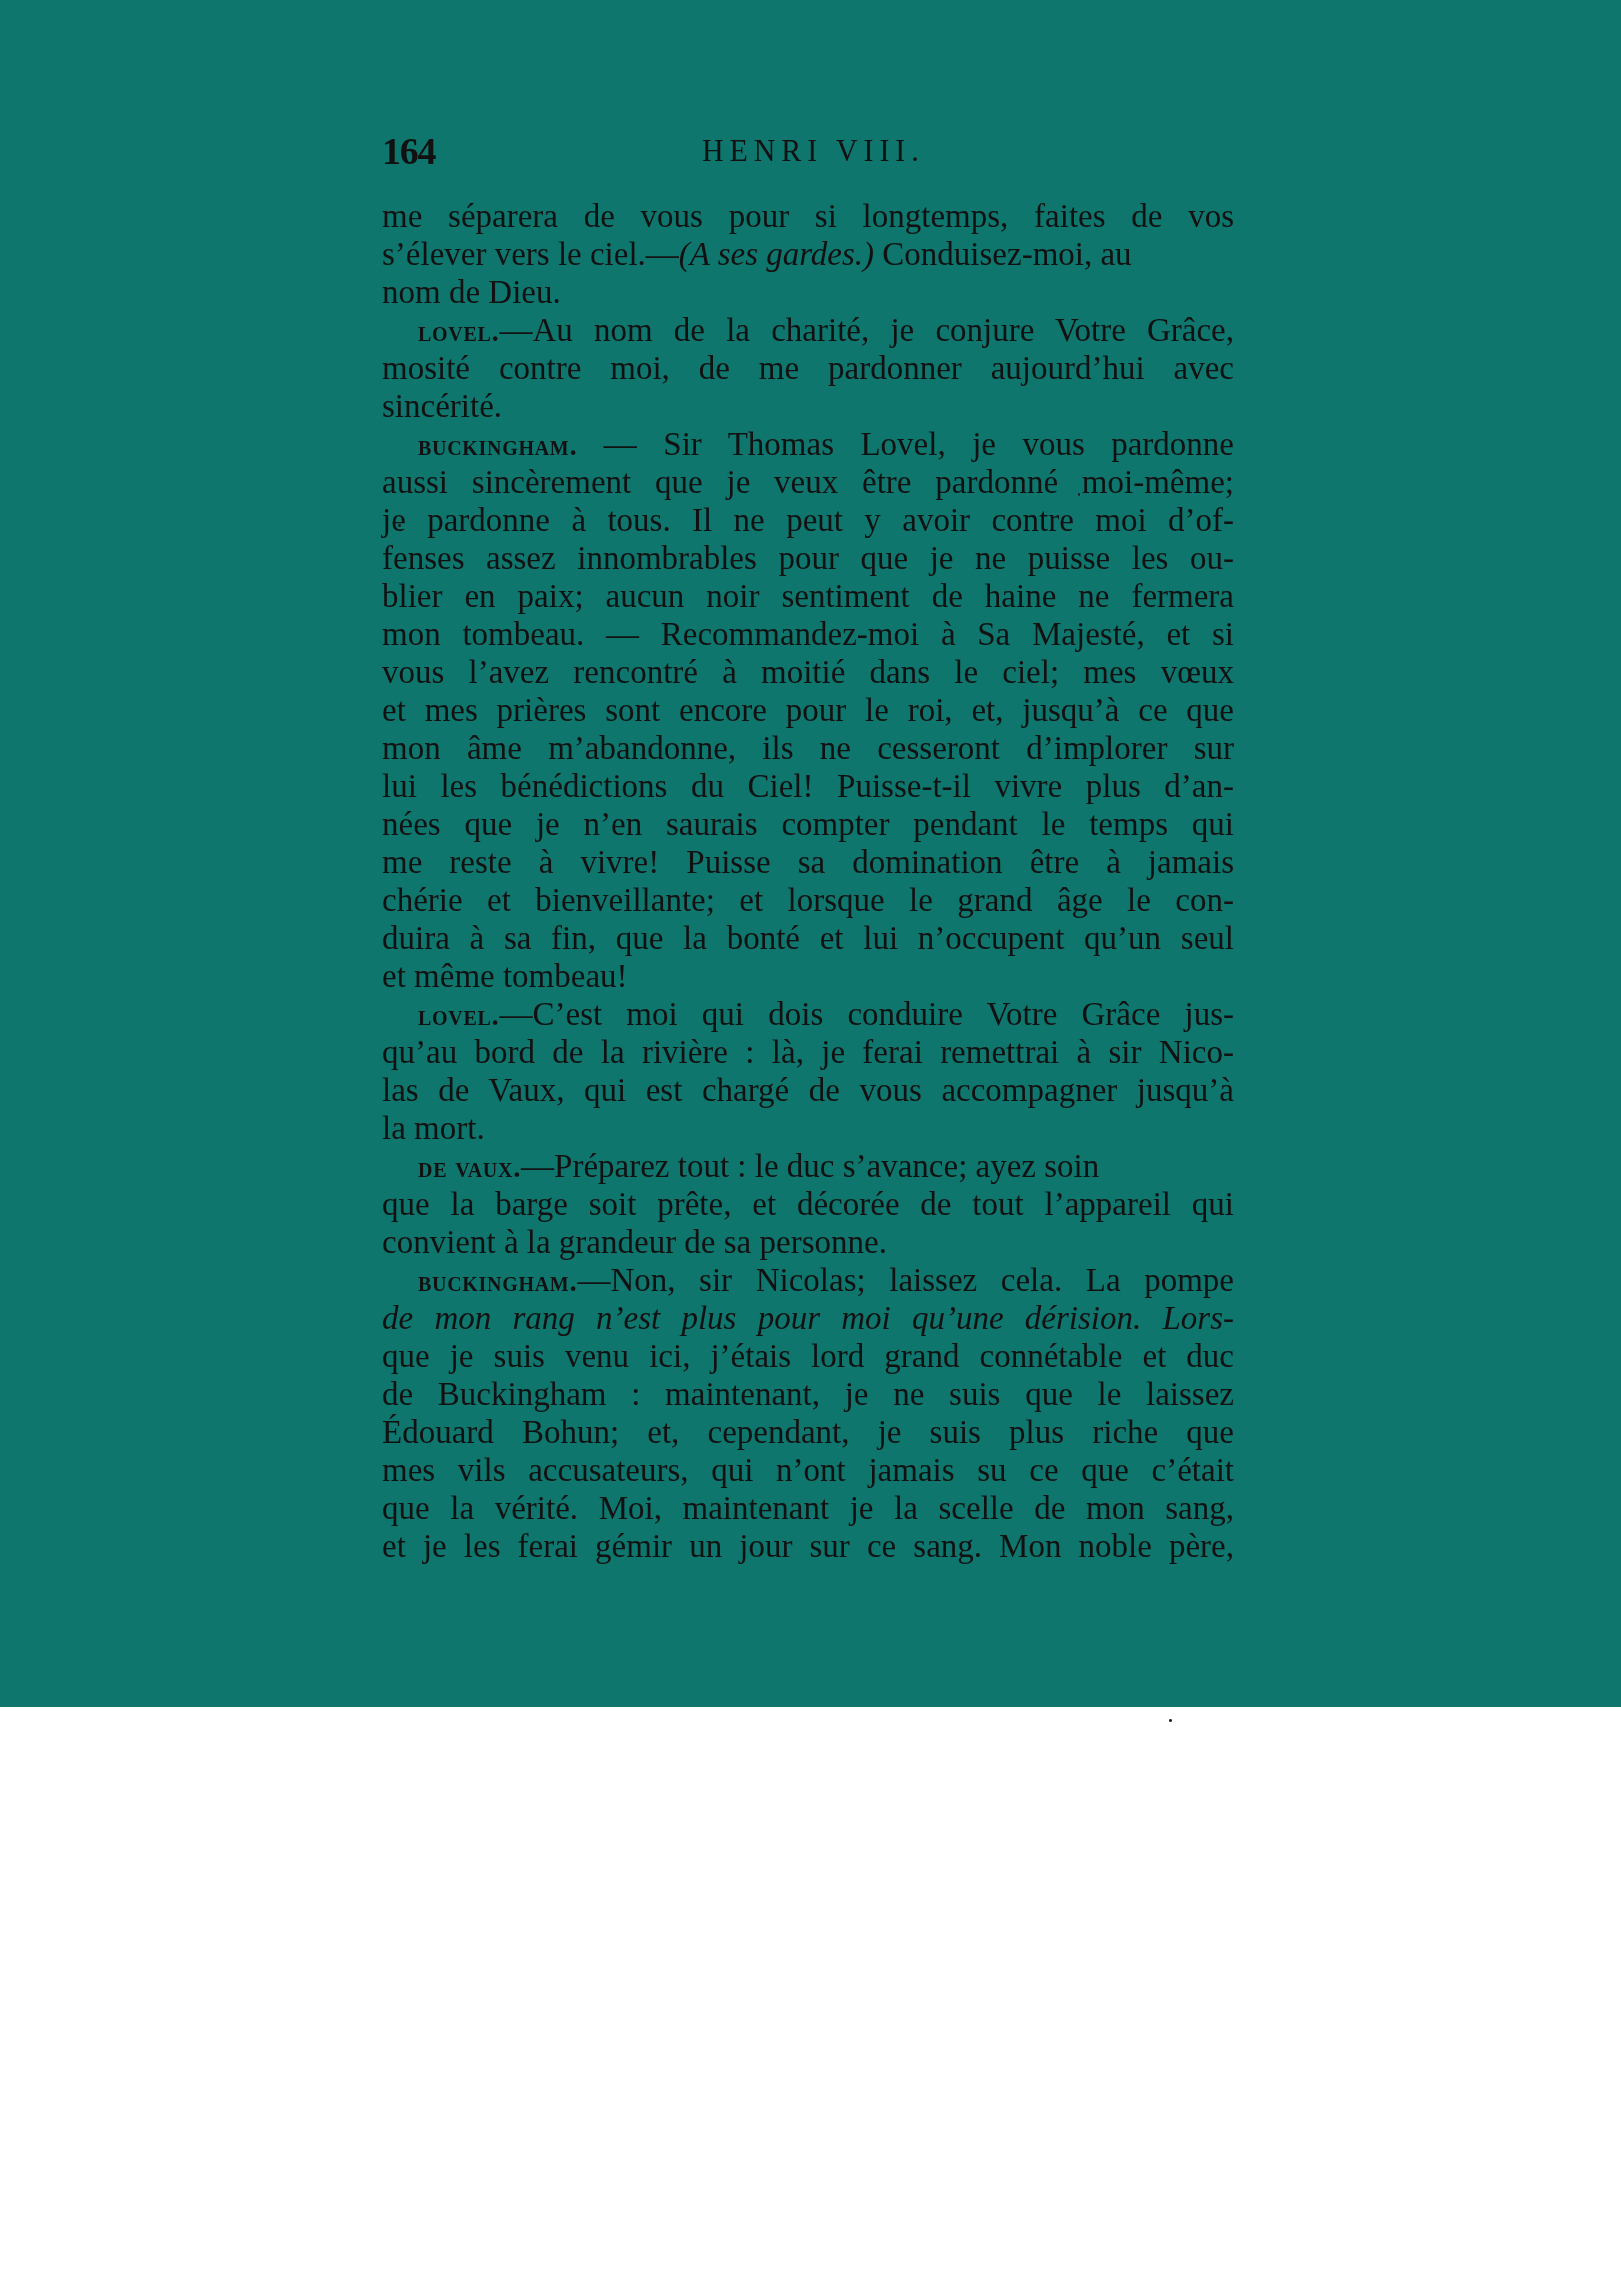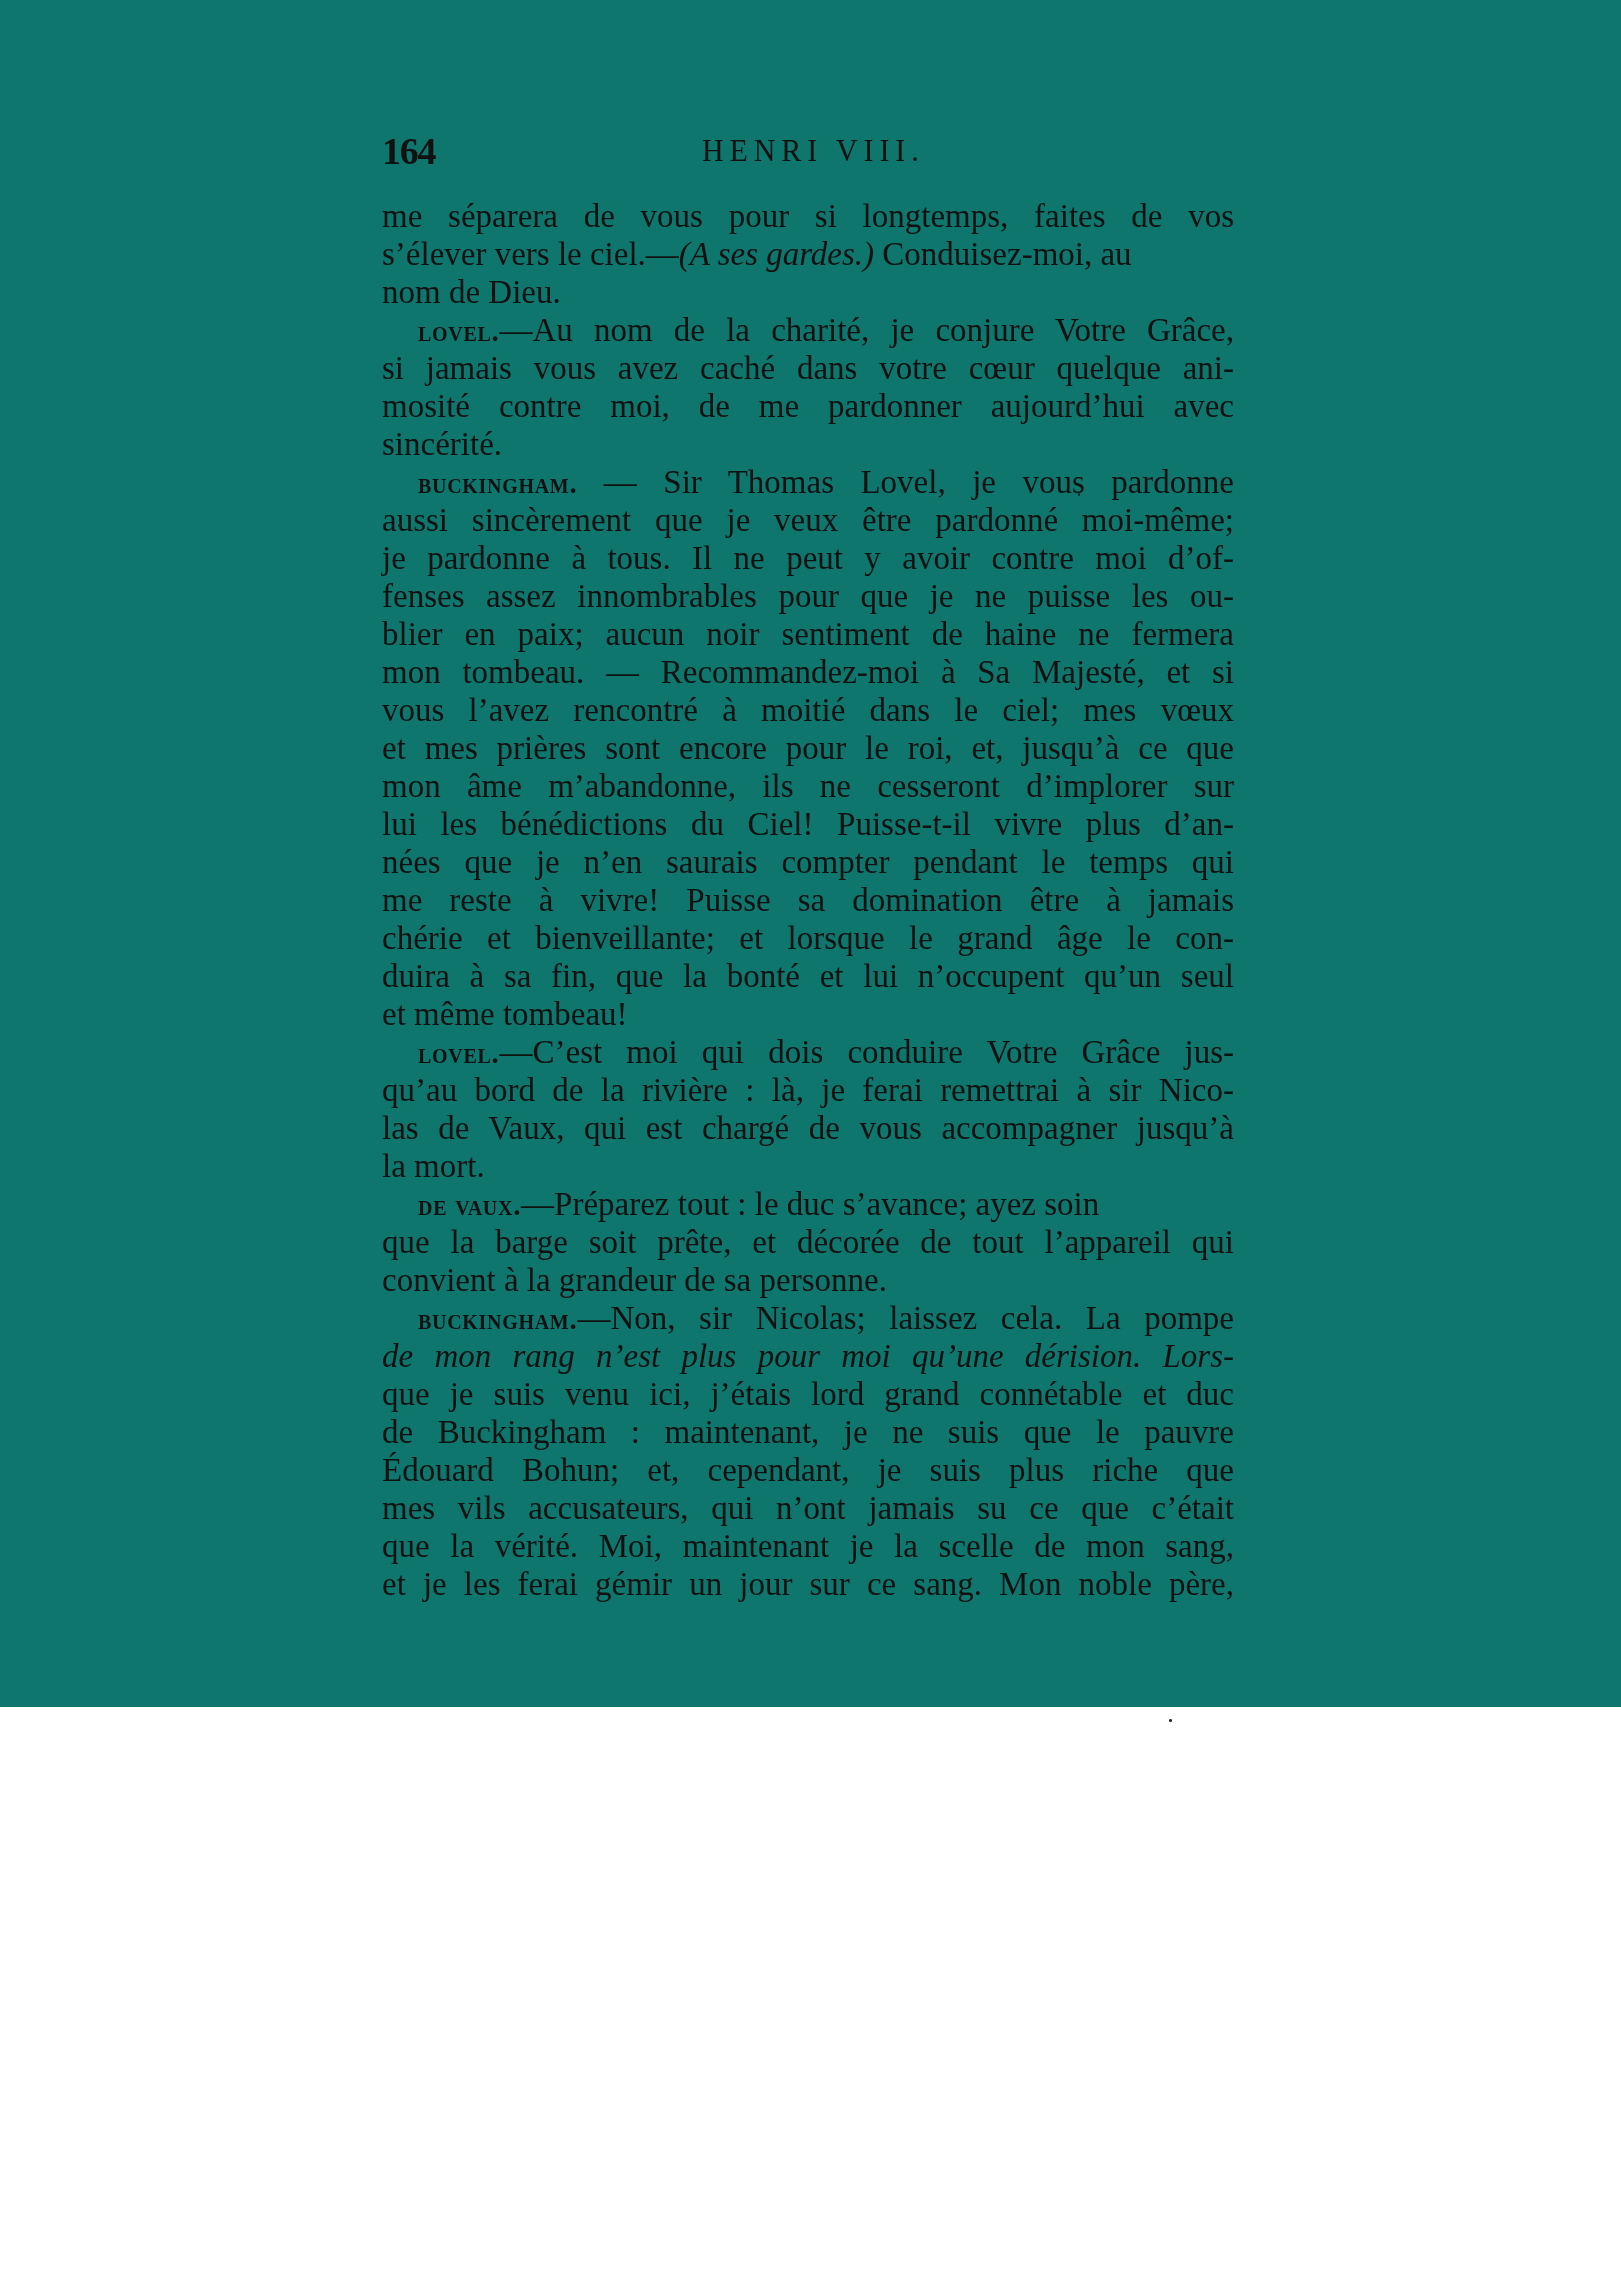--- a/index.html
+++ b/index.html
@@ -54,21 +54,20 @@
   <div class="body-text">
 
     <div>
       <span class="line" style="white-space: nowrap;"><span style="word-spacing: 0px;">me séparera de vous pour si longtemps, faites de vos</span></span>
       <span class="line" style="white-space: nowrap;"><span style="display: inline-block; transform-origin: left center; transform: scaleX(0.999976);"><span>s’élever vers le ciel.—</span><span class="ital">(A ses gardes.)</span><span> Conduisez-moi, au</span></span></span>
       <span class="line last" style="white-space: nowrap;"><span>nom de Dieu.</span></span>
     </div>
 
     <div>
       <span class="line indent" style="white-space: nowrap;"><span style="word-spacing: 0px;"><span class="speaker">LOVEL.</span><span>—Au nom de la charité, je conjure Votre Grâce,</span></span></span>
-      <span class="line" style="white-space: nowrap;"><span style="word-spacing: 0px;">si jamais vous avez caché dans votre cœur quelque ani-</span></span>
       <span class="line" style="white-space: nowrap;"><span style="word-spacing: 0px;">mosité contre moi, de me pardonner aujourd’hui avec</span></span>
       <span class="line last" style="white-space: nowrap;"><span>sincérité.</span></span>
     </div>
 
     <div>
       <span class="line indent" style="white-space: nowrap;"><span style="word-spacing: 0px;"><span class="speaker">BUCKINGHAM.</span><span> — Sir Thomas Lovel, je vous pardonne</span></span></span>
       <span class="line" style="white-space: nowrap;"><span style="word-spacing: 0px;">aussi sincèrement que je veux être pardonné moi-même;</span></span>
       <span class="line" style="white-space: nowrap;"><span style="word-spacing: 0px;">je pardonne à tous. Il ne peut y avoir contre moi d’of-</span></span>
       <span class="line" style="white-space: nowrap;"><span style="word-spacing: 0px;">fenses assez innombrables pour que je ne puisse les ou-</span></span>
       <span class="line" style="white-space: nowrap;"><span style="word-spacing: 0px;">blier en paix; aucun noir sentiment de haine ne fermera</span></span>
@@ -94,21 +93,21 @@
     <div>
       <span class="line indent" style="white-space: nowrap;"><span style="display: inline-block; transform-origin: left center; transform: scaleX(0.999987);"><span class="speaker">DE VAUX.</span><span>—Préparez tout : le duc s’avance; ayez soin</span></span></span>
       <span class="line" style="white-space: nowrap;"><span style="word-spacing: 0px;">que la barge soit prête, et décorée de tout l’appareil qui</span></span>
       <span class="line last" style="white-space: nowrap;"><span>convient à la grandeur de sa personne.</span></span>
     </div>
 
     <div>
       <span class="line indent" style="white-space: nowrap;"><span style="word-spacing: 0px;"><span class="speaker">BUCKINGHAM.</span><span>—Non, sir Nicolas; laissez cela. La pompe</span></span></span>
       <span class="line" style="white-space: nowrap;"><span style="word-spacing: 0px; font-style: italic;">de mon rang n’est plus pour moi qu’une dérision. Lors-</span></span>
       <span class="line" style="white-space: nowrap;"><span style="word-spacing: 0px;">que je suis venu ici, j’étais lord grand connétable et duc</span></span>
-      <span class="line" style="white-space: nowrap;"><span style="word-spacing: 0px;">de Buckingham : maintenant, je ne suis que le pauvre</span></span>
+      <span class="line" style="white-space: nowrap;"><span style="word-spacing: 0px;">de Buckingham : maintenant, je ne suis que le laissez</span></span>
       <span class="line" style="white-space: nowrap;"><span style="word-spacing: 0px;">Édouard Bohun; et, cependant, je suis plus riche que</span></span>
       <span class="line" style="white-space: nowrap;"><span style="word-spacing: 0px;">mes vils accusateurs, qui n’ont jamais su ce que c’était</span></span>
       <span class="line" style="white-space: nowrap;"><span style="word-spacing: 0px;">que la vérité. Moi, maintenant je la scelle de mon sang,</span></span>
       <span class="line" style="white-space: nowrap;"><span style="word-spacing: 0px;">et je les ferai gémir un jour sur ce sang. Mon noble père,</span></span>
     </div>
   </div>
 
   <span class="speck" style="left:398px; top:524px; width:2.6px; height:2.6px;"></span>
   <span class="speck" style="left:1078px; top:493px; width:2px; height:2.6px;"></span>
   <span class="speck" style="left:1169px; top:1719px; width:3.3px; height:2.6px;"></span>

